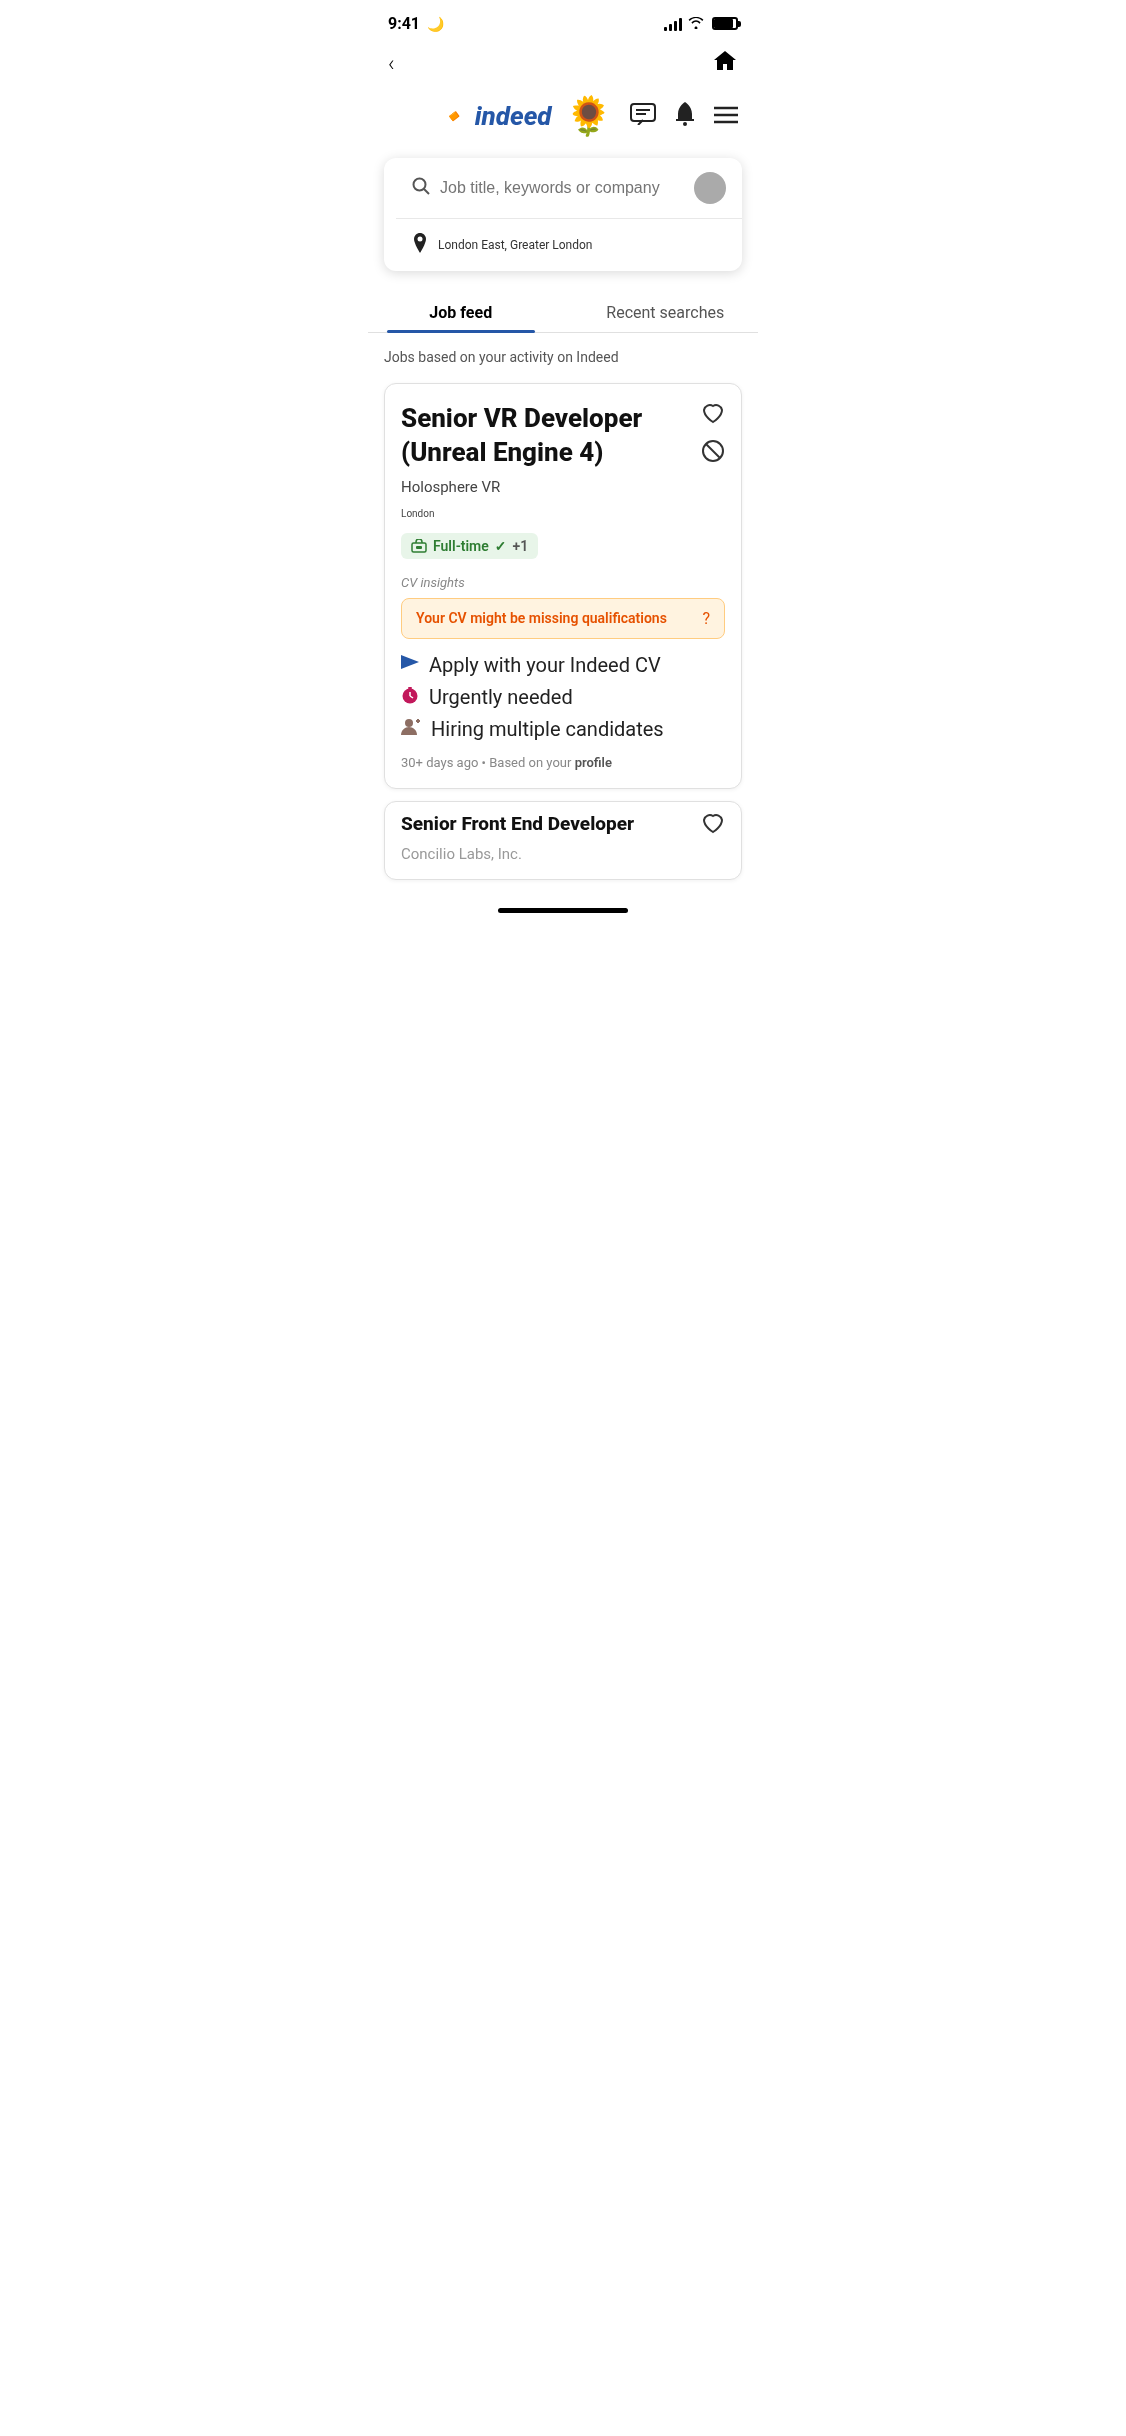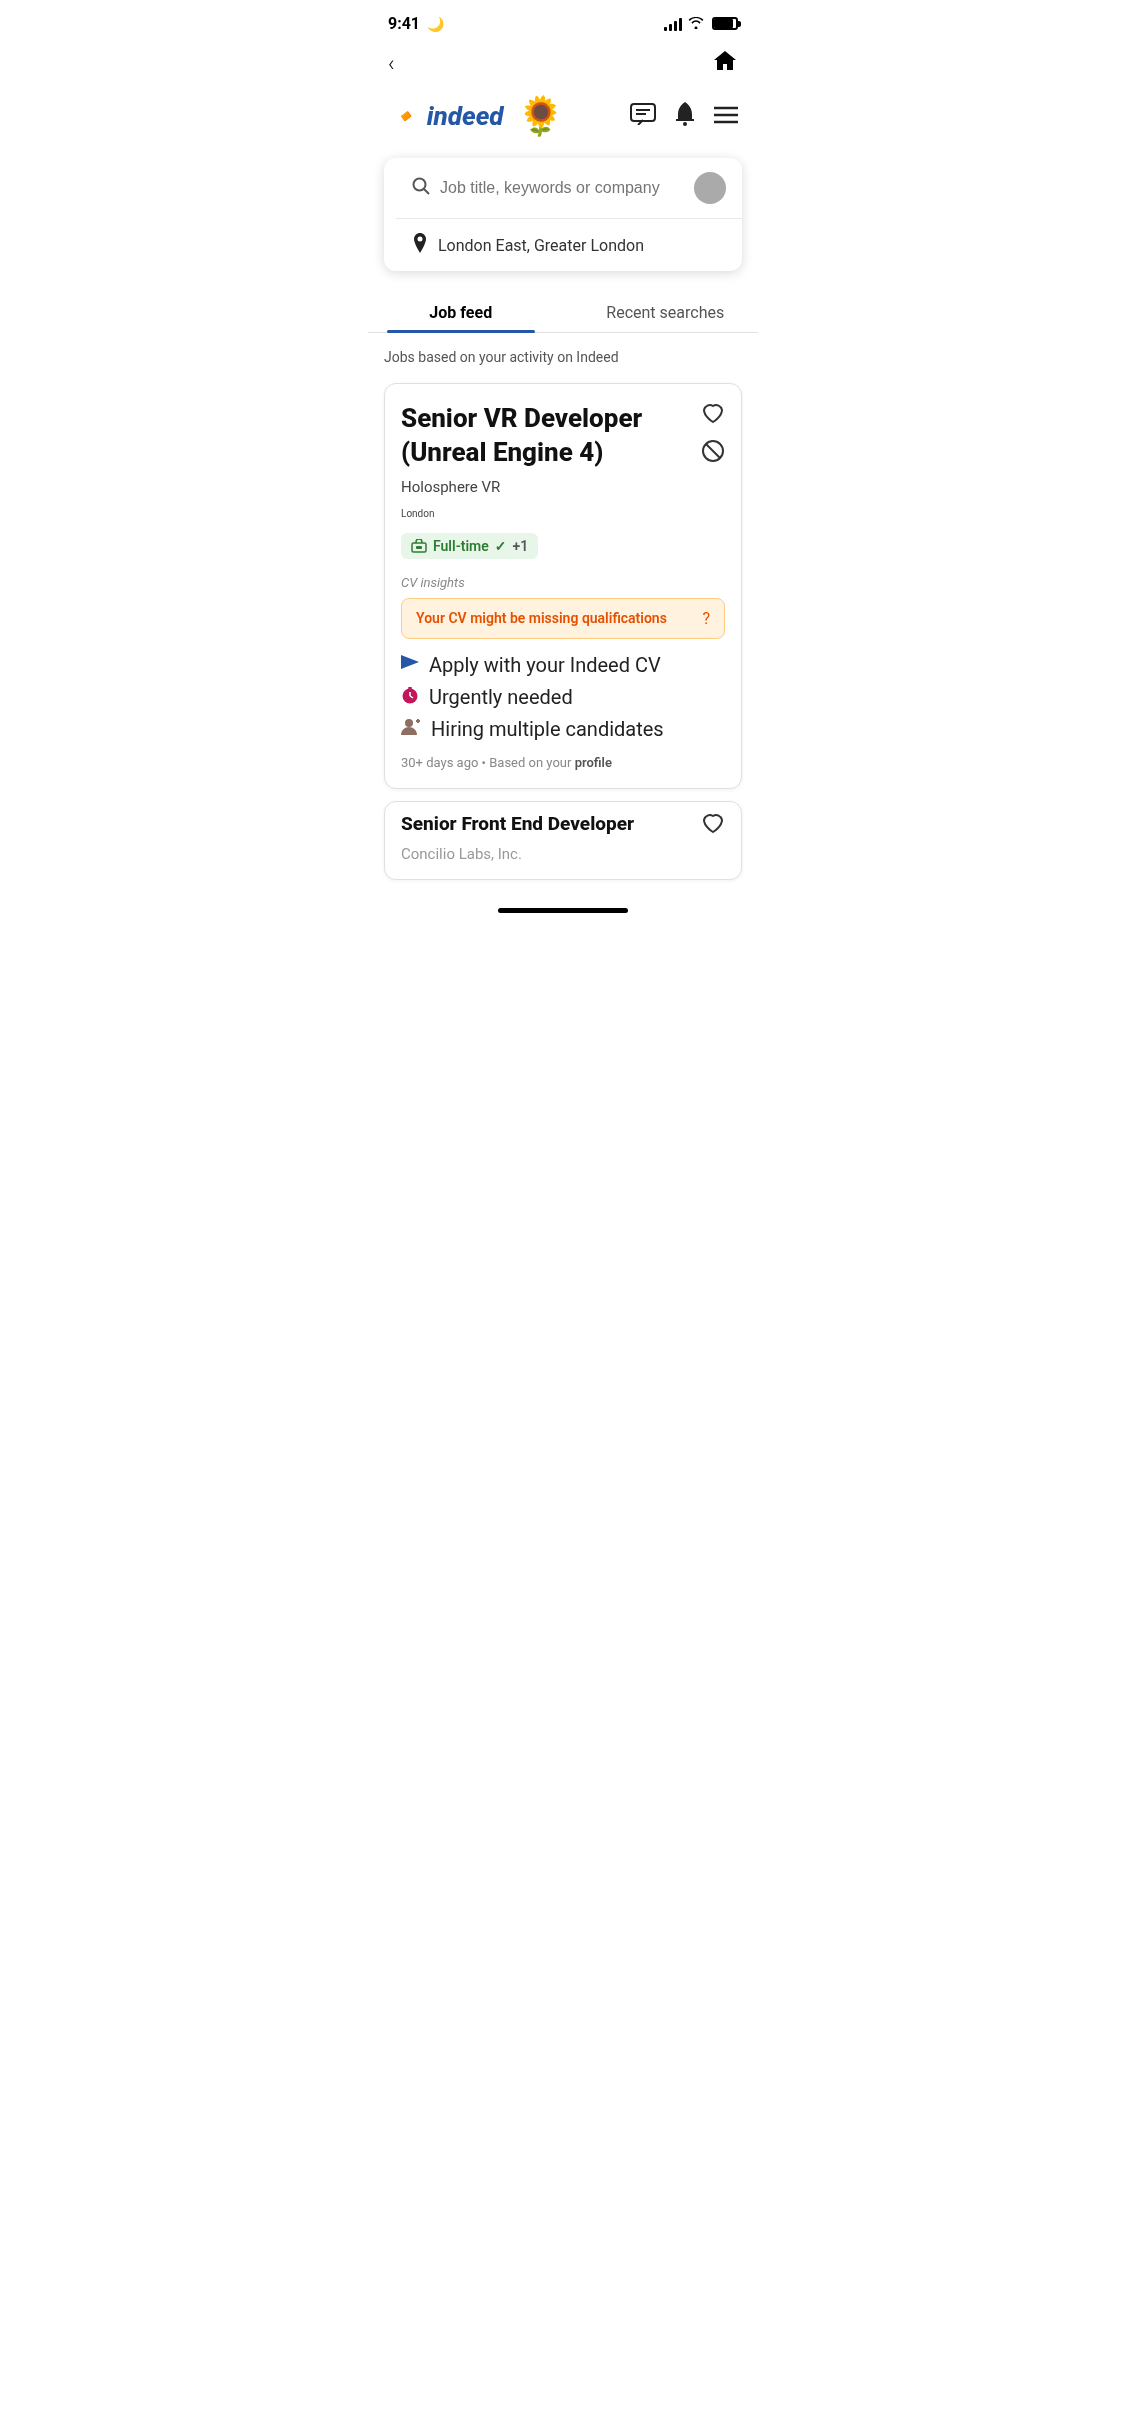--- a/index.html
+++ b/index.html
@@ -132,21 +132,21 @@
       background: #aaa;
       border-radius: 50%;
     }
     .location-row {
       display: flex;
       align-items: center;
       padding: 14px 16px;
       gap: 10px;
     }
     .location-icon { font-size: 18px; color: #333; }
-    .location-text { font-size: 16px; color: #333; }
+    .location-text { font-size: 12px; color: #333; }
 
     
     .tabs {
       display: flex;
       margin-top: 20px;
       border-bottom: 1px solid #e0e0e0;
       gap: 19px;
     }
     .tab {
       flex: 1;
@@ -369,21 +369,21 @@
   <span class="nav-back">‹</span>
   <span class="nav-home">
     <svg width="26" height="24" viewBox="0 0 26 24" fill="none">
       <path d="M13 2L2 11h3v10h6v-6h4v6h6V11h3L13 2z" fill="#000"></path>
     </svg>
   </span>
 </div>
 
 <div class="header">
   <div class="indeed-logo">
-    <span style="color:#2557a7; font-style:italic; font-weight:800; font-size:26px;">
+    <span style="color:#2557a7; font-style:italic; font-weight:800; font-size:26px;margin-left:48px;">
       <span style="color:#2557a7;">🔸</span>
       <span style="font-style:italic; font-weight:800;">indeed</span>
     </span>
   </div>
   <span class="sunflower-emoji">🌻</span>
   <div class="header-icons">
     <span class="header-icon">
       <svg width="26" height="22" viewBox="0 0 26 22" fill="none">
         <rect x="1" y="1" width="24" height="17" rx="3" stroke="#222" stroke-width="2"></rect>
         <path d="M8 22L13 17" stroke="#222" stroke-width="2"></path>

